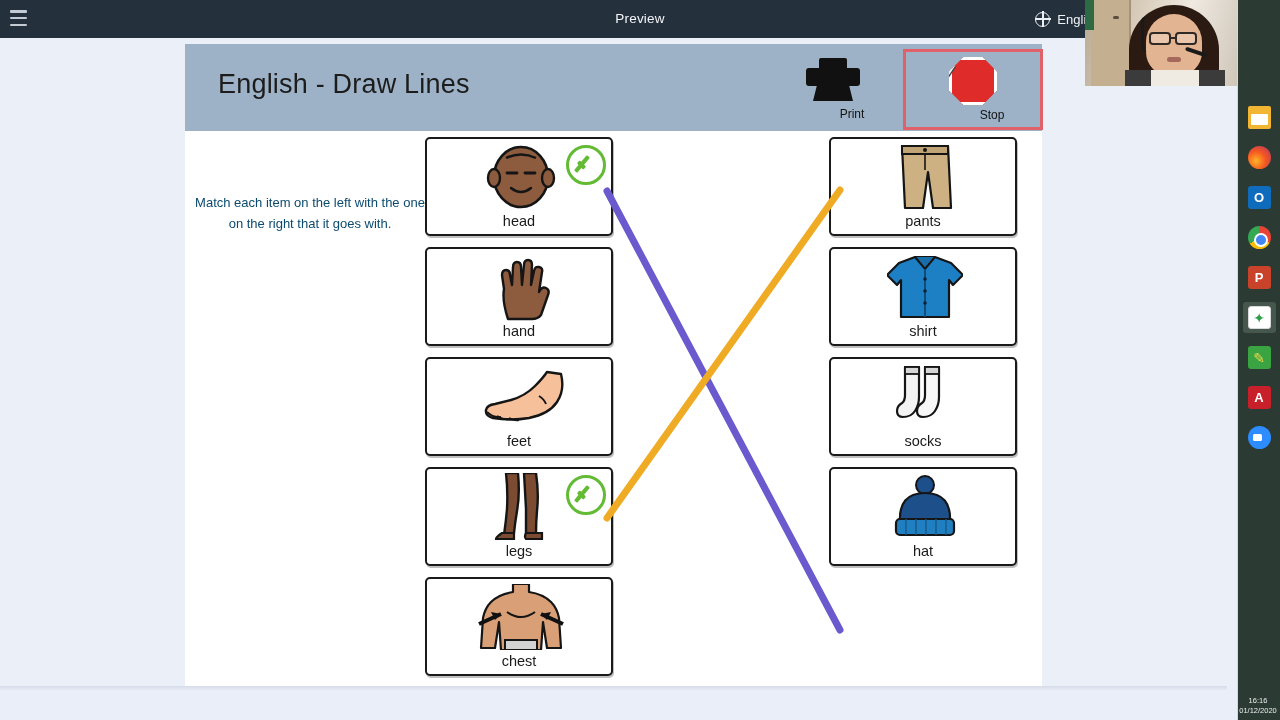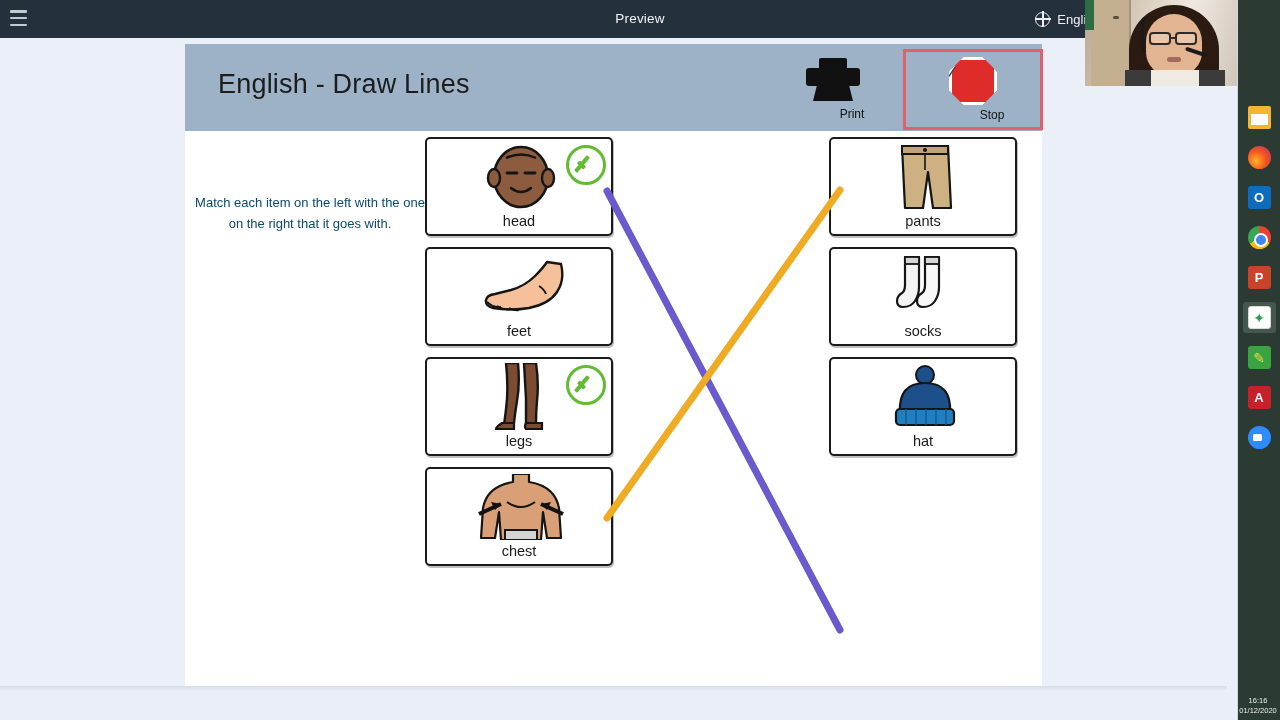--- a/index.html
+++ b/index.html
@@ -284,20 +284,28 @@
               <line x1="29" y1="29" x2="39" y2="29" stroke="#151515" stroke-width="2.8" stroke-linecap="round"></line>
               <line x1="47" y1="29" x2="57" y2="29" stroke="#151515" stroke-width="2.8" stroke-linecap="round"></line>
               <path d="M33 44 q10 8 20 0" stroke="#151515" stroke-width="2.4" fill="none" stroke-linecap="round"></path>
             </svg>
           </div>
           <div class="card-label">head</div>
           <div class="check"></div>
         </div>
         <div class="card">
           <div class="card-art">
+            <svg width="62" height="68" viewBox="0 0 62 68">
+              <path d="M18 66 q-6 -18 -4 -30 l-2 -14 q0 -5 4 -5 t4 5 l2 10 1 -18 q0 -5 4 -5 t4 5 l1 18 2 -20 q0 -5 4 -5 t4 5 l-1 20 3 -14 q1 -5 5 -4 t3 5 l-3 20 q3 -6 7 -4 t2 7 l-7 20 q-3 4 -9 4 z" fill="#8d5b3e" stroke="#151515" stroke-width="2.4" stroke-linejoin="round"></path>
+            </svg>
+          </div>
+          <div class="card-label">hand</div>
+        </div>
+        <div class="card">
+          <div class="card-art">
             <svg width="96" height="58" viewBox="0 0 96 58">
               <path d="M88 6 q4 16 -4 28 -8 12 -28 16 -18 3 -36 0 -8 -2 -7 -8 1 -5 9 -6 l16 -4 q14 -4 24 -14 8 -8 12 -14 z" fill="#f6c09a" stroke="#151515" stroke-width="2.4" stroke-linejoin="round"></path>
               <path d="M14 44 q6 6 14 5 M24 48 q6 4 12 3 M36 50 q5 3 10 2" stroke="#151515" stroke-width="2" fill="none"></path>
               <path d="M66 28 q5 3 7 8" stroke="#151515" stroke-width="2" fill="none"></path>
             </svg>
           </div>
           <div class="card-label">feet</div>
         </div>
         <div class="card">
           <div class="card-art">
@@ -331,20 +339,33 @@
         <div class="card">
           <div class="card-art">
             <svg width="58" height="66" viewBox="0 0 58 66">
               <path d="M6 2 h46 l3 62 h-18 l-5 -36 -5 36 h-18 z" fill="#cdb183" stroke="#151515" stroke-width="2.2" stroke-linejoin="round"></path>
               <rect x="6" y="2" width="46" height="8" fill="#c0a476" stroke="#151515" stroke-width="2"></rect>
               <path d="M29 10 v16" stroke="#151515" stroke-width="1.6"></path>
               <circle cx="29" cy="6" r="2" fill="#151515"></circle>
             </svg>
           </div>
           <div class="card-label">pants</div>
+        </div>
+        <div class="card">
+          <div class="card-art">
+            <svg width="76" height="64" viewBox="0 0 76 64">
+              <path d="M28 2 h20 l16 6 12 12 -10 10 -4 -5 v37 h-48 v-37 l-4 5 -10 -10 12 -12 z" fill="#1d7fc4" stroke="#151515" stroke-width="2.2" stroke-linejoin="round"></path>
+              <path d="M28 2 l10 12 10 -12" fill="#1a6ea8" stroke="#151515" stroke-width="2"></path>
+              <path d="M38 14 v48" stroke="#12486e" stroke-width="1.8"></path>
+              <circle cx="38" cy="24" r="1.8" fill="#123"></circle>
+              <circle cx="38" cy="36" r="1.8" fill="#123"></circle>
+              <circle cx="38" cy="48" r="1.8" fill="#123"></circle>
+            </svg>
+          </div>
+          <div class="card-label">shirt</div>
         </div>
         <div class="card">
           <div class="card-art">
             <svg width="68" height="64" viewBox="0 0 68 64">
               <path d="M14 2 h14 v30 q0 8 -4 14 -4 6 -12 6 -6 0 -6 -6 0 -5 5 -8 3 -2 3 -8 z" fill="#f3f3f3" stroke="#151515" stroke-width="2.2" stroke-linejoin="round"></path>
               <path d="M34 2 h14 v30 q0 8 -4 14 -4 6 -12 6 -6 0 -6 -6 0 -5 5 -8 3 -2 3 -8 z" fill="#f8f8f8" stroke="#151515" stroke-width="2.2" stroke-linejoin="round"></path>
               <rect x="14" y="2" width="14" height="7" fill="#d6d6d6" stroke="#151515" stroke-width="1.8"></rect>
               <rect x="34" y="2" width="14" height="7" fill="#d6d6d6" stroke="#151515" stroke-width="1.8"></rect>
             </svg>
           </div>

